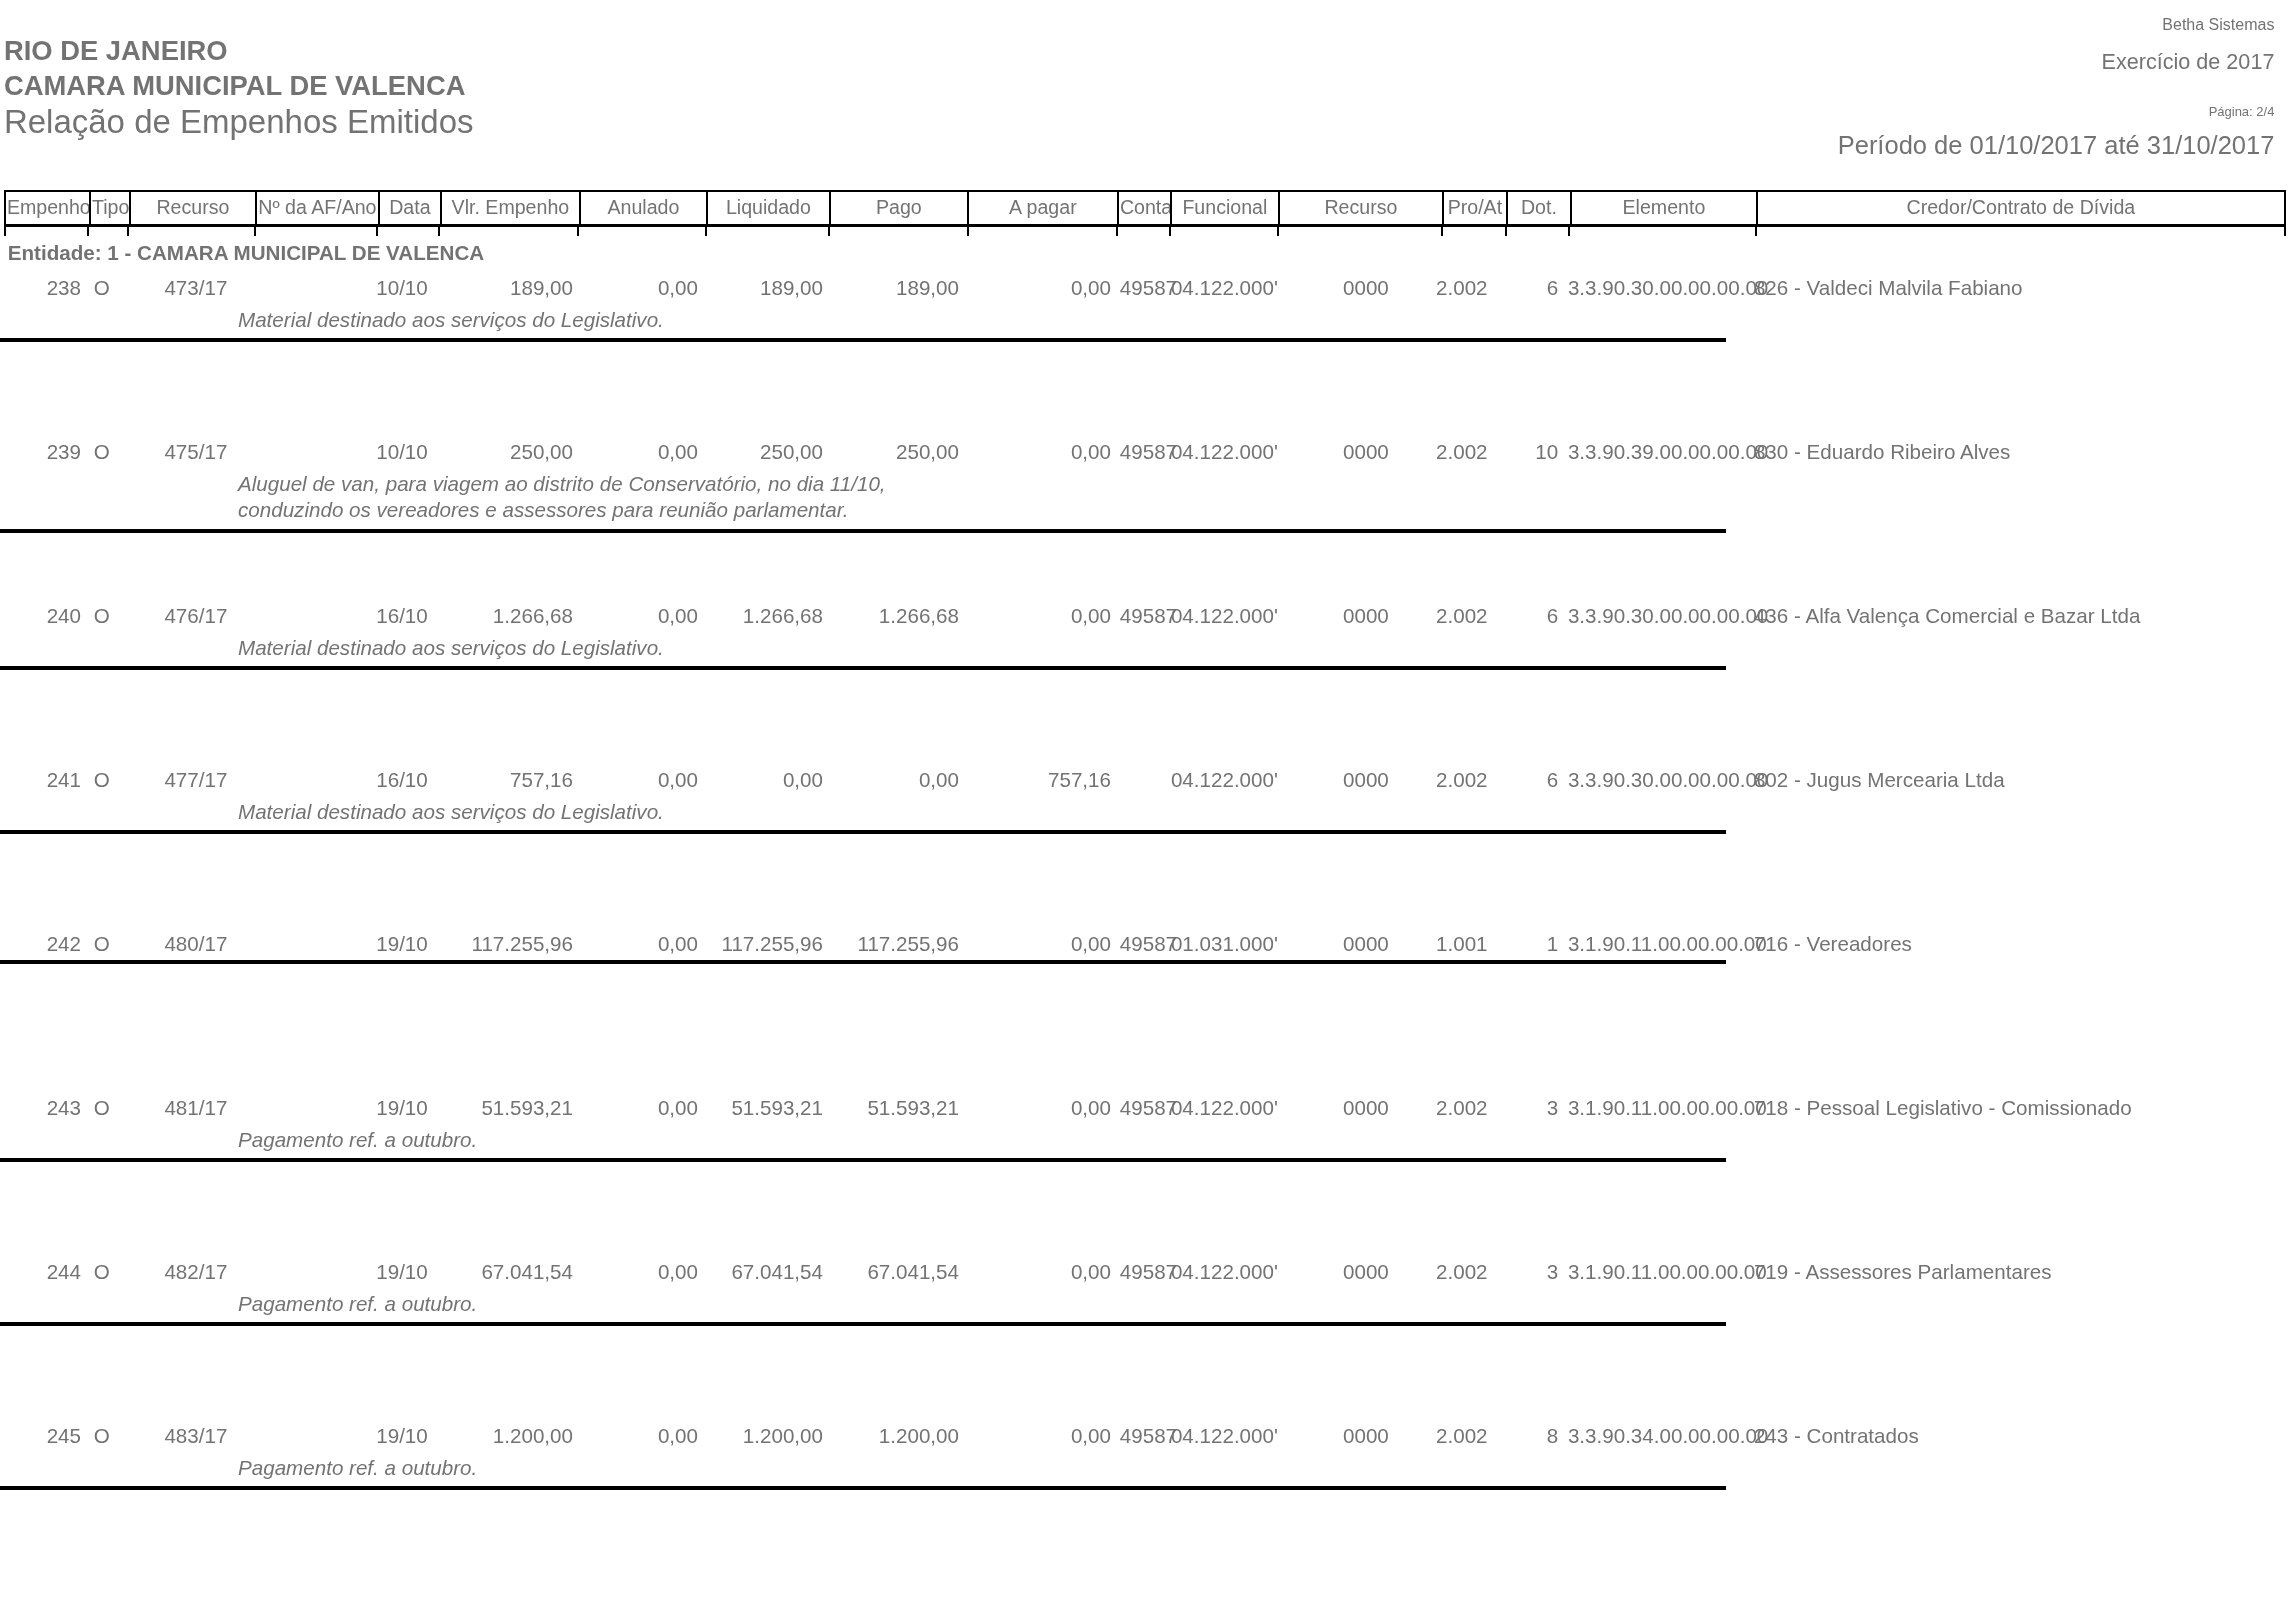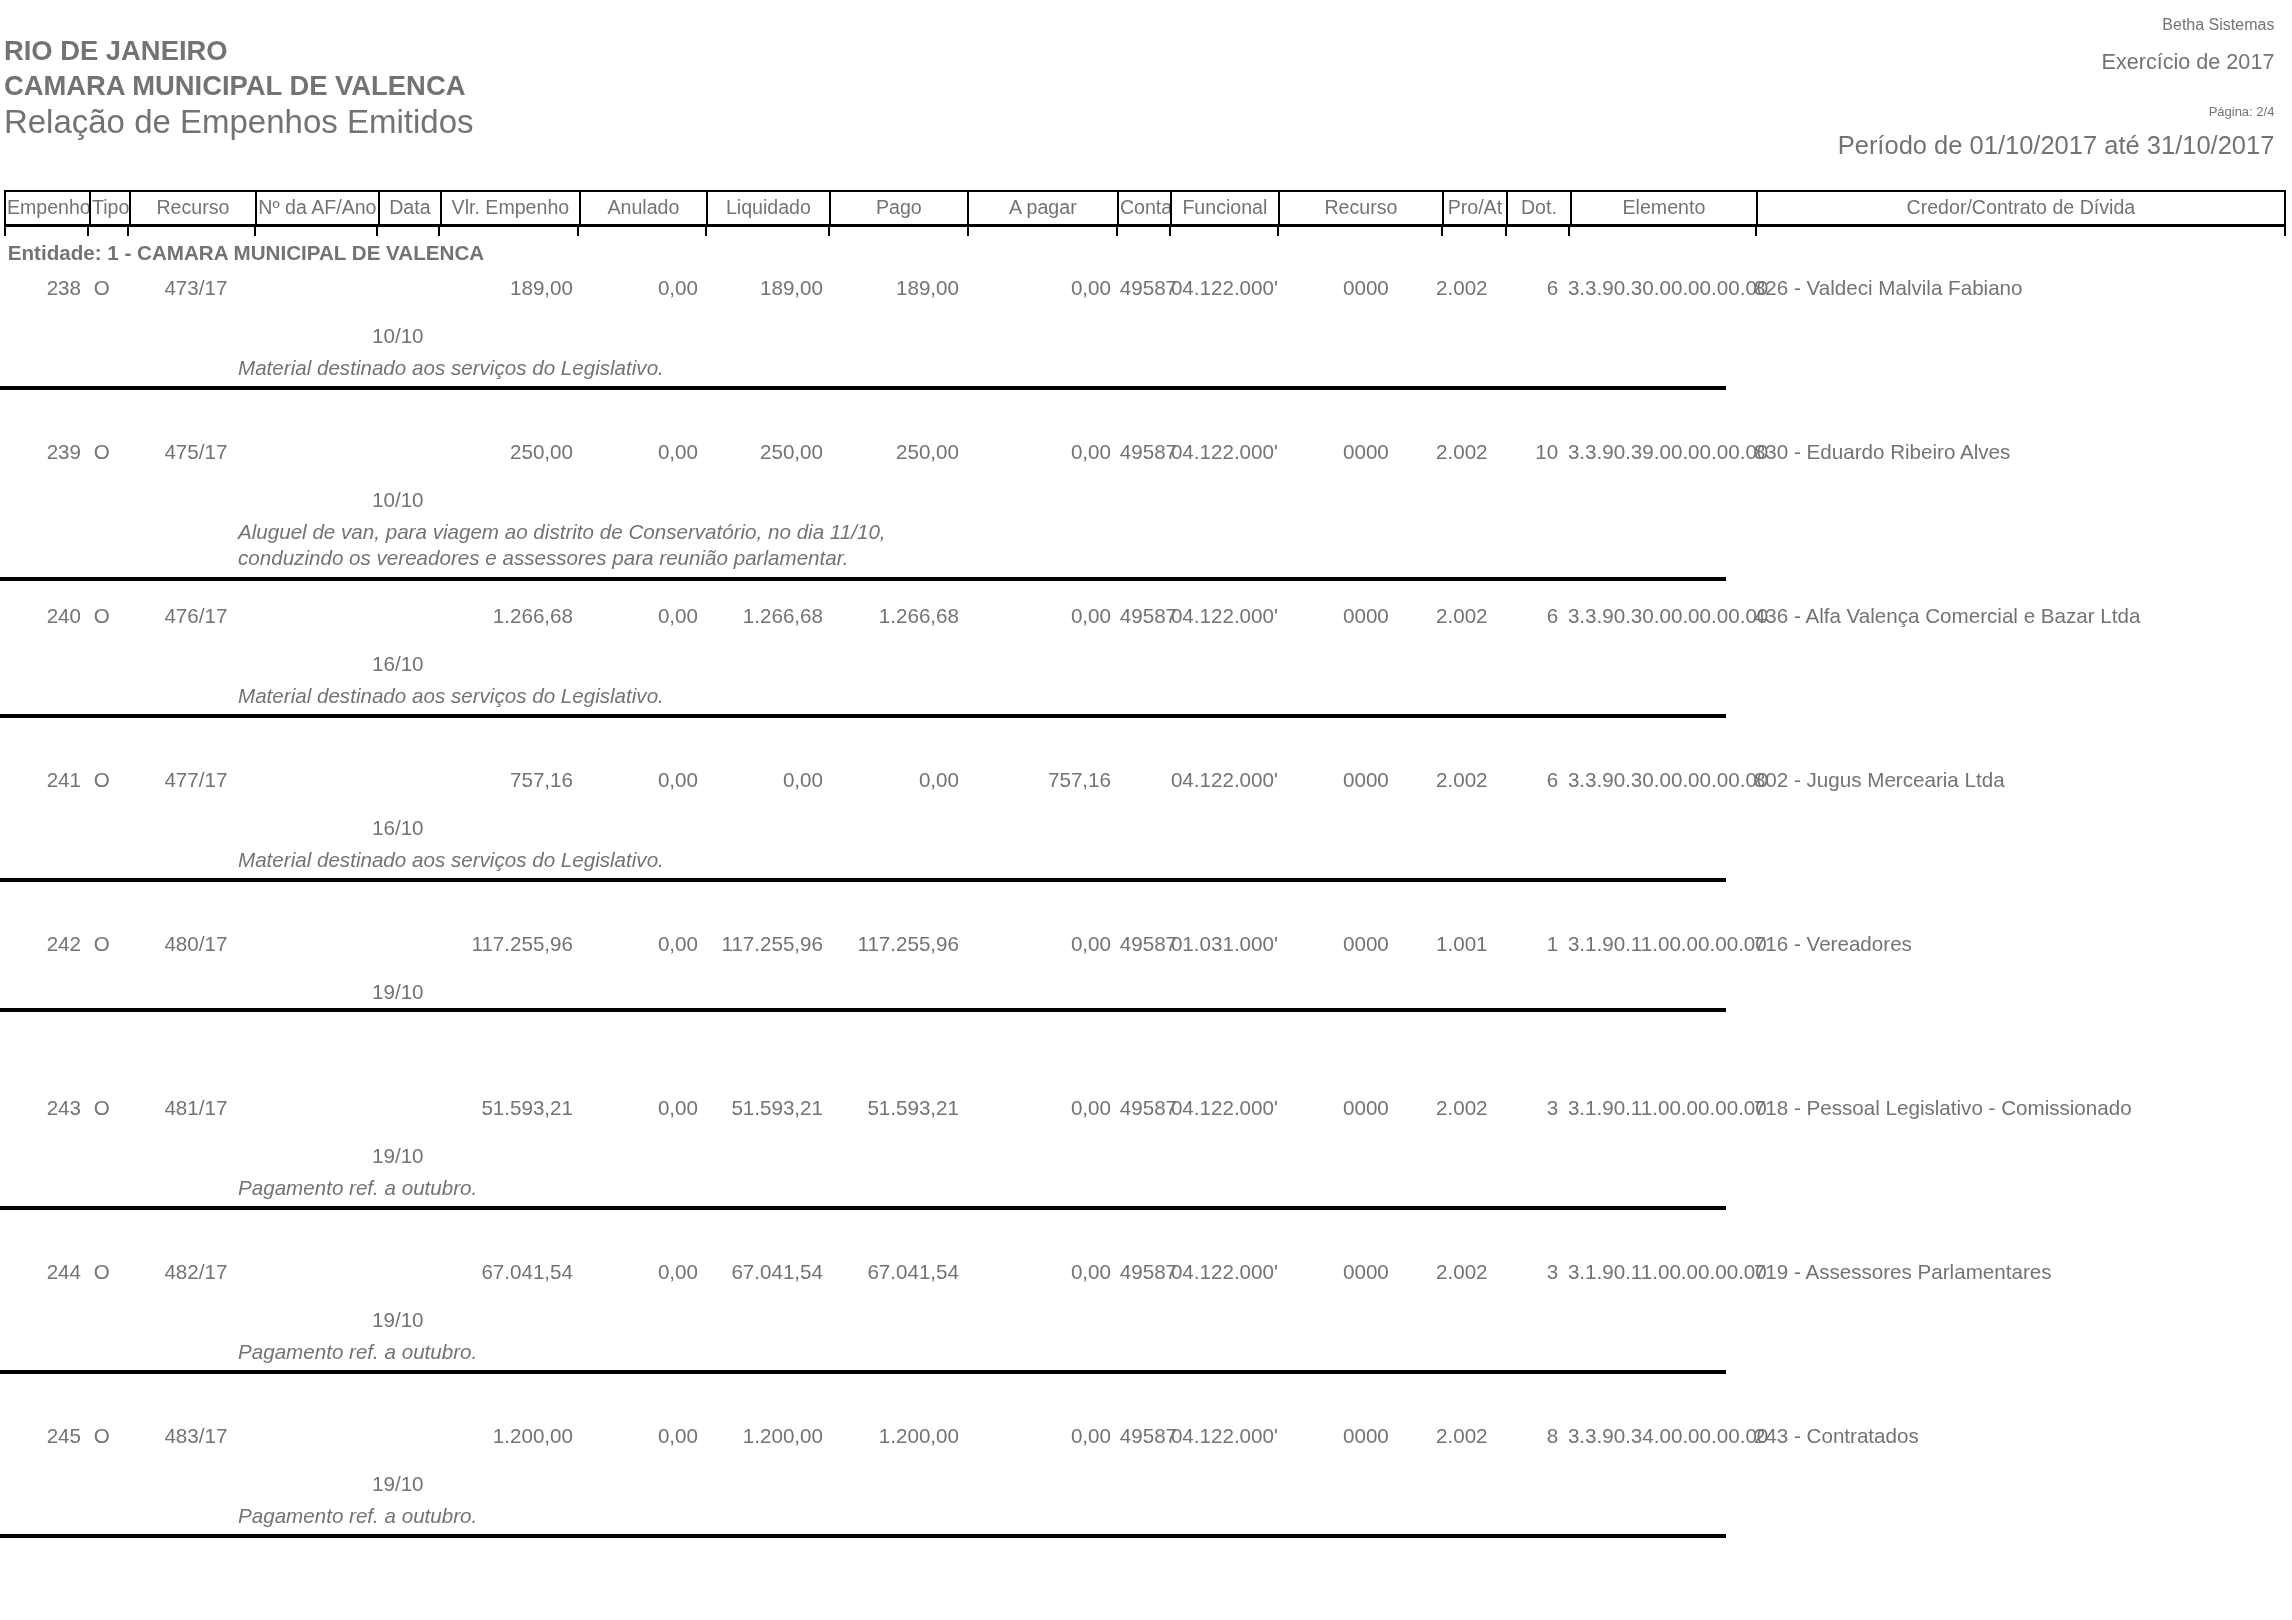--- a/index.html
+++ b/index.html
@@ -54,21 +54,21 @@
   .rows { position: absolute; left: 0; top: 260px; width: 2282px; }
   .block { height: 164px; padding-top: 15.7px; }
   .rowline { font-size: 20.6px; line-height: 23.5px; }
   .rowline .dc { white-space: nowrap; overflow: visible; }
 
   
   .dc.c0  { text-align: right; padding-right: 2px; }    
   .dc.c1  { text-align: left;  padding-left: 10.8px; }    
   .dc.c2  { text-align: right; padding-right: 21.6px; }   
   .dc.c3  { text-align: right; padding-right: 11.8px; }   
-  .dc.c4  { text-align: left; padding-right: 2px; margin-top: 48px; }    
+  .dc.c4  { text-align: center; padding-right: 2px; }    
   .dc.c5  { text-align: right; }                        
   .dc.c6  { text-align: right; padding-right: 2px; }    
   .dc.c7  { text-align: right; }                        
   .dc.c8  { text-align: right; padding-right: 2px; }    
   .dc.c9  { text-align: right; }                        
   .dc.c10 { text-align: left;  padding-left: 8.8px; }     
   .dc.c11 { text-align: left;  padding-left: 6.9px; }     
   .dc.c12 { text-align: left;  padding-left: 71px; }    
   .dc.c13 { text-align: right; padding-right: 19.6px; }   
   .dc.c14 { text-align: right; padding-right: 5.9px; }    

